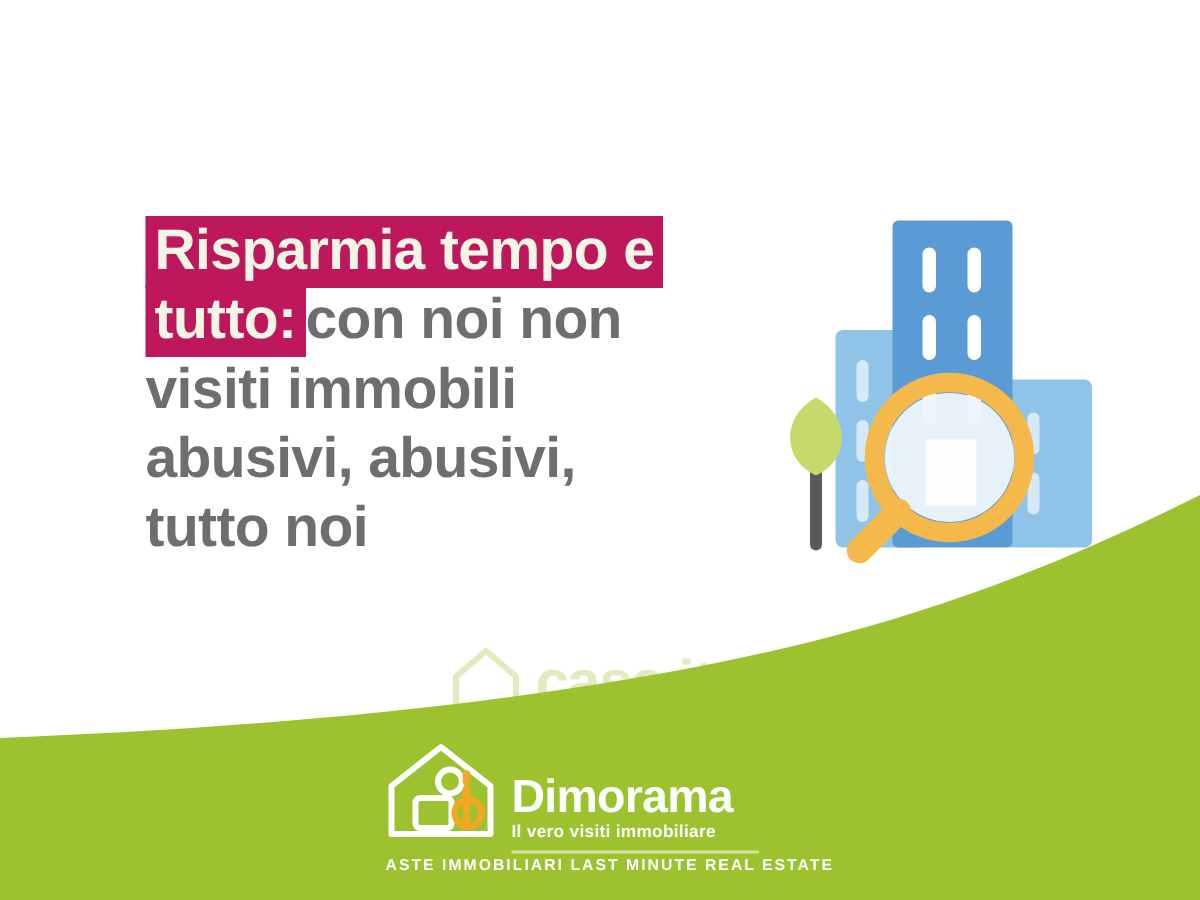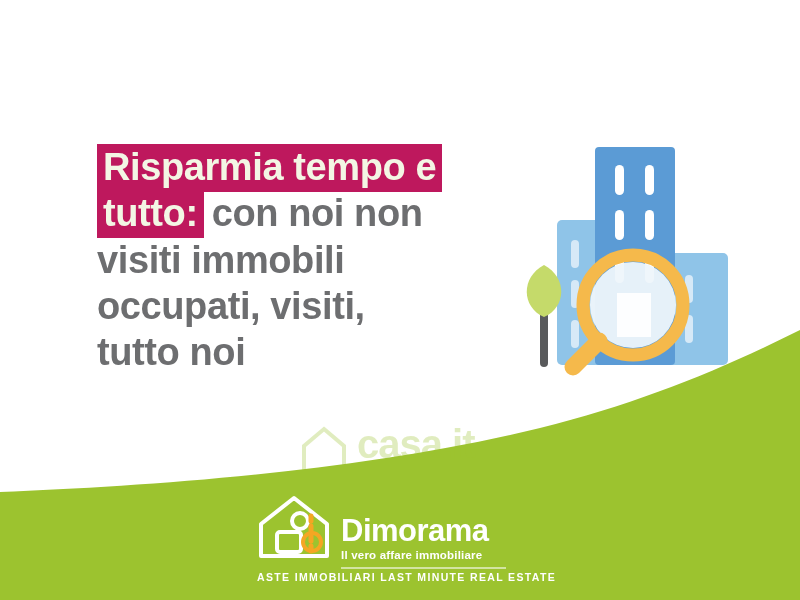--- a/index.html
+++ b/index.html
@@ -39,40 +39,40 @@
     letter-spacing:-0.4px;
   }
   .hl-line { display:block; white-space:nowrap; }
   .hl-hi {
     background:#be185d;
     color:#f3f6e4;
     padding:2px 6px 4px 6px;
     box-decoration-break:clone;
     -webkit-box-decoration-break:clone;
   }
-  .hl-rest { color:#6d6e70;padding-left:8px; }
+  .hl-rest { color:#6d6e70; }
 
   
   .illus {
     position:absolute;
     left:505px;
     top:125px;
     width:255px;
     height:260px;
   }
 
   
   .watermark {
     position:absolute;
     left:300px;
     top:424px;
     width:230px;
     height:62px;
     display:flex;
-    align-items:flex-start;
+    align-items:center;
     gap:9px;
     opacity:0.30;
   }
   .wm-text {
     font-size:40px;
     font-weight:bold;
     color:#9cc32f;
     letter-spacing:-1px;
     line-height:1;
   }
@@ -140,21 +140,21 @@
   </svg>
 
   <div class="headline">
     <span class="hl-line">
       <span class="hl-hi">Risparmia tempo e</span>
     </span>
     <span class="hl-line">
       <span class="hl-hi">tutto:</span><span class="hl-rest">con noi non</span>
     </span>
     <span class="hl-line">visiti immobili</span>
-    <span class="hl-line">occupati, visiti,</span>
+    <span class="hl-line">abusivi, abusivi,</span>
     <span class="hl-line">tutto noi</span>
   </div>
 
   <svg class="illus" viewBox="0 0 255 260" aria-hidden="true">
 
     <g>
       <rect x="52" y="95" width="60" height="145" rx="5" fill="#8fc4e8"></rect>
       <rect x="66" y="115" width="8" height="28" rx="4" fill="#d6e9f7"></rect>
       <rect x="66" y="155" width="8" height="28" rx="4" fill="#d6e9f7"></rect>
       <rect x="66" y="195" width="8" height="28" rx="4" fill="#d6e9f7"></rect>
@@ -200,20 +200,20 @@
     <div class="logo-row">
       <svg width="78" height="66" viewBox="0 0 78 66" aria-hidden="true">
         <path d="M39,4 L72,30 L72,62 L6,62 L6,30 Z" fill="none" stroke="#ffffff" stroke-width="4" stroke-linejoin="round"></path>
         <circle cx="45" cy="27" r="8" fill="none" stroke="#ffffff" stroke-width="4"></circle>
         <rect x="22" y="38" width="24" height="20" rx="3" fill="none" stroke="#ffffff" stroke-width="4"></rect>
         <path d="M56,22 L56,58" stroke="#f5a623" stroke-width="5" stroke-linecap="round" stroke-dasharray="5 5"></path>
         <circle cx="57" cy="48" r="9" fill="none" stroke="#f5a623" stroke-width="4"></circle>
       </svg>
       <div class="logo-words">
         <div class="brand-name">Dimorama</div>
-        <div class="brand-tag">Il vero affare immobiliare</div>
+        <div class="brand-tag">Il vero visiti immobiliare</div>
         <div class="brand-rule"></div>
       </div>
     </div>
     <div class="brand-sub">ASTE IMMOBILIARI  LAST MINUTE  REAL ESTATE</div>
   </div>
 
 </div>
 
 </body></html>

